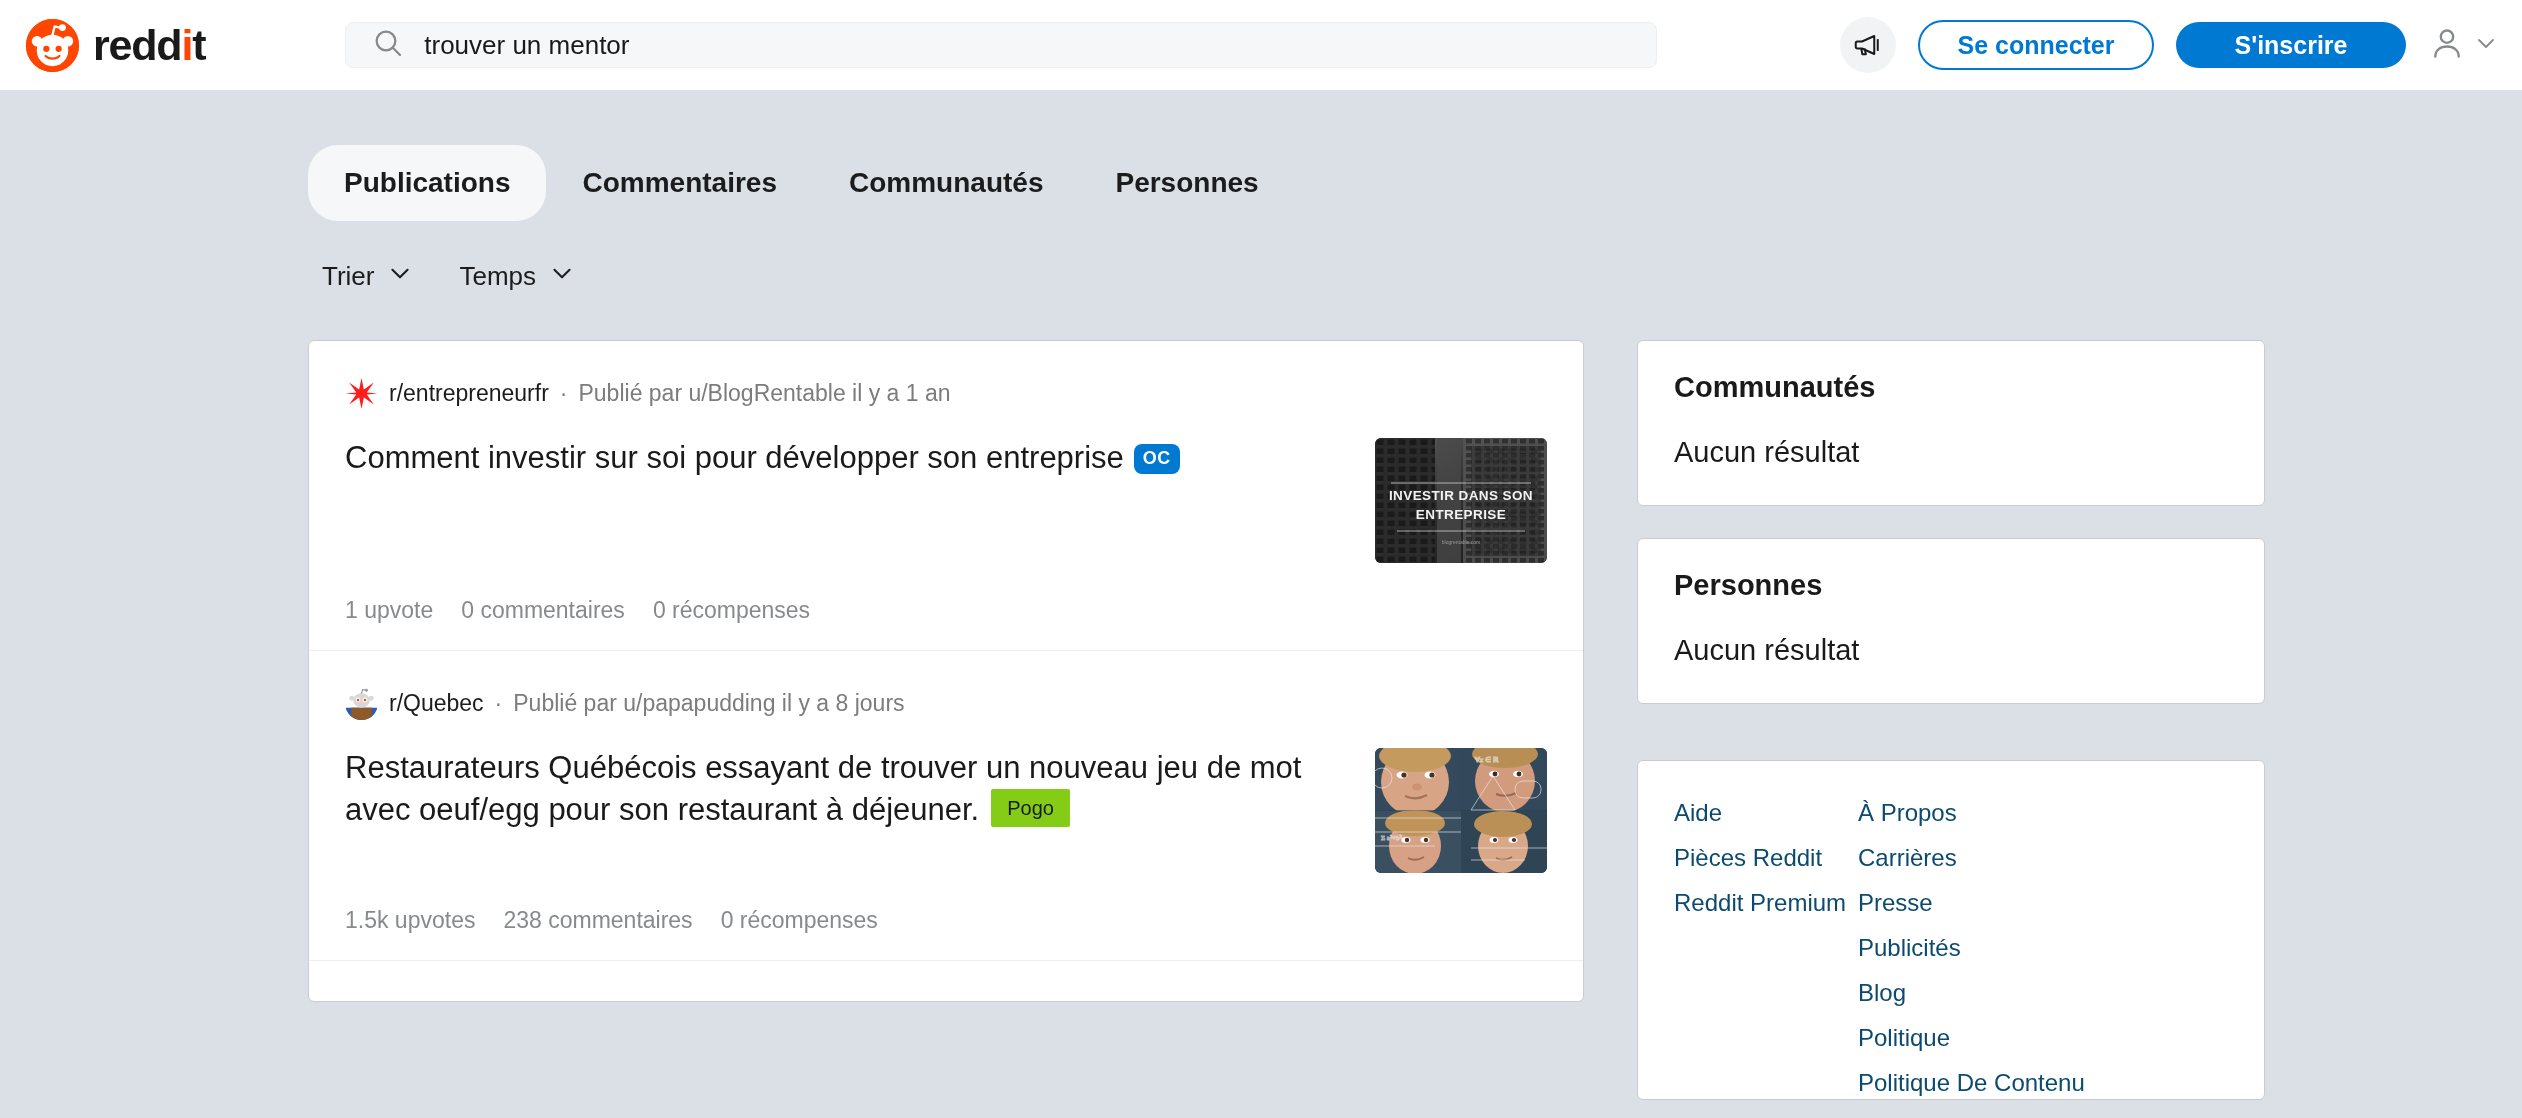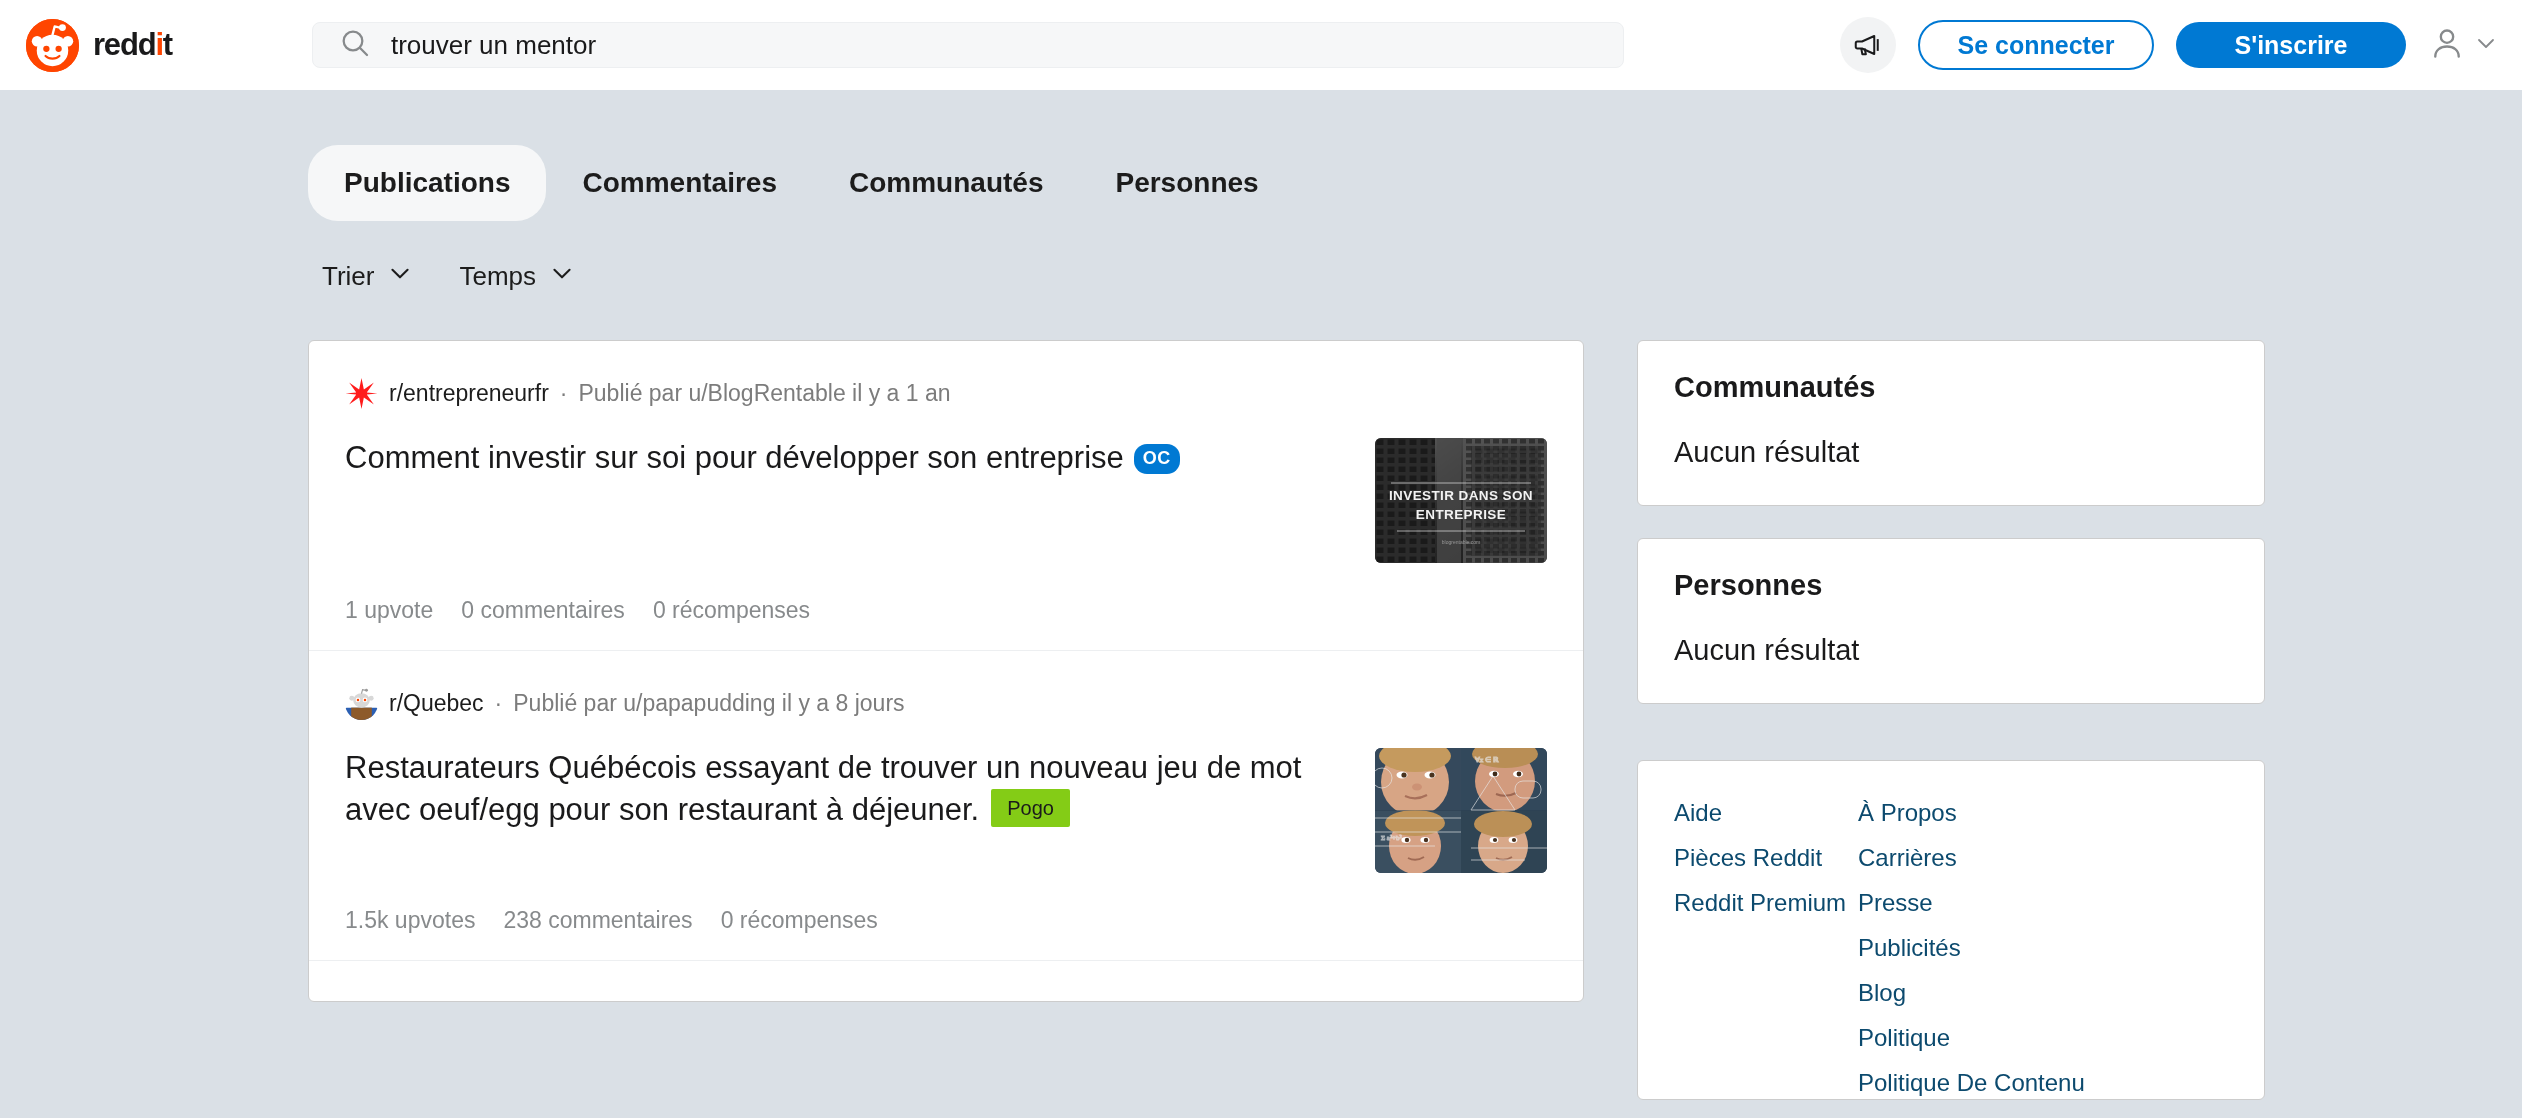--- a/index.html
+++ b/index.html
@@ -22,21 +22,21 @@
     display: flex; align-items: center; gap: 14px;
     margin-left: 26px;
   }
   .reddit-mark {
     width: 53px; height: 53px; border-radius: 50%;
     background: #FF4500;
     position: relative; flex: 0 0 auto;
   }
   .reddit-mark svg { position: absolute; inset: 0; }
   .brand-word {
-    font-size: 31px; font-weight: 700; color: #1A1A1B;
+    font-size: 43px; font-weight: 700; color: #1A1A1B;
     letter-spacing: -1.2px;
   }
   .brand-word .dot-i { color: #FF4500; }
 
   .search-wrap {
     margin-left: 140px;
     width: 1312px; height: 46px;
     background: #F6F7F8;
     border: 1px solid #EDEFF1;
     border-radius: 8px;
@@ -143,21 +143,21 @@
   .post-body { display: flex; gap: 30px; }
   .post-main { flex: 1 1 auto; min-width: 0; }
   .post-title {
     font-size: 31px; font-weight: 500; color: #1A1A1B;
     line-height: 1.32;
   }
   .badge-oc {
     display: inline-block; vertical-align: 4px;
     background: #0079D3; color: #FFFFFF;
     font-size: 18px; font-weight: 700;
-    border-radius: 13px; padding: 3px 9px;
+    border-radius: 8px; padding: 3px 9px;
     margin-left: 10px; letter-spacing: .4px;
   }
   .badge-flair {
     display: inline-block; vertical-align: 5px;
     background: #84cc16; color: #1A1A1B;
     font-size: 20px; border-radius: 2px;
     padding: 6px 16px; margin-left: 12px;
   }
 
   .thumb {

